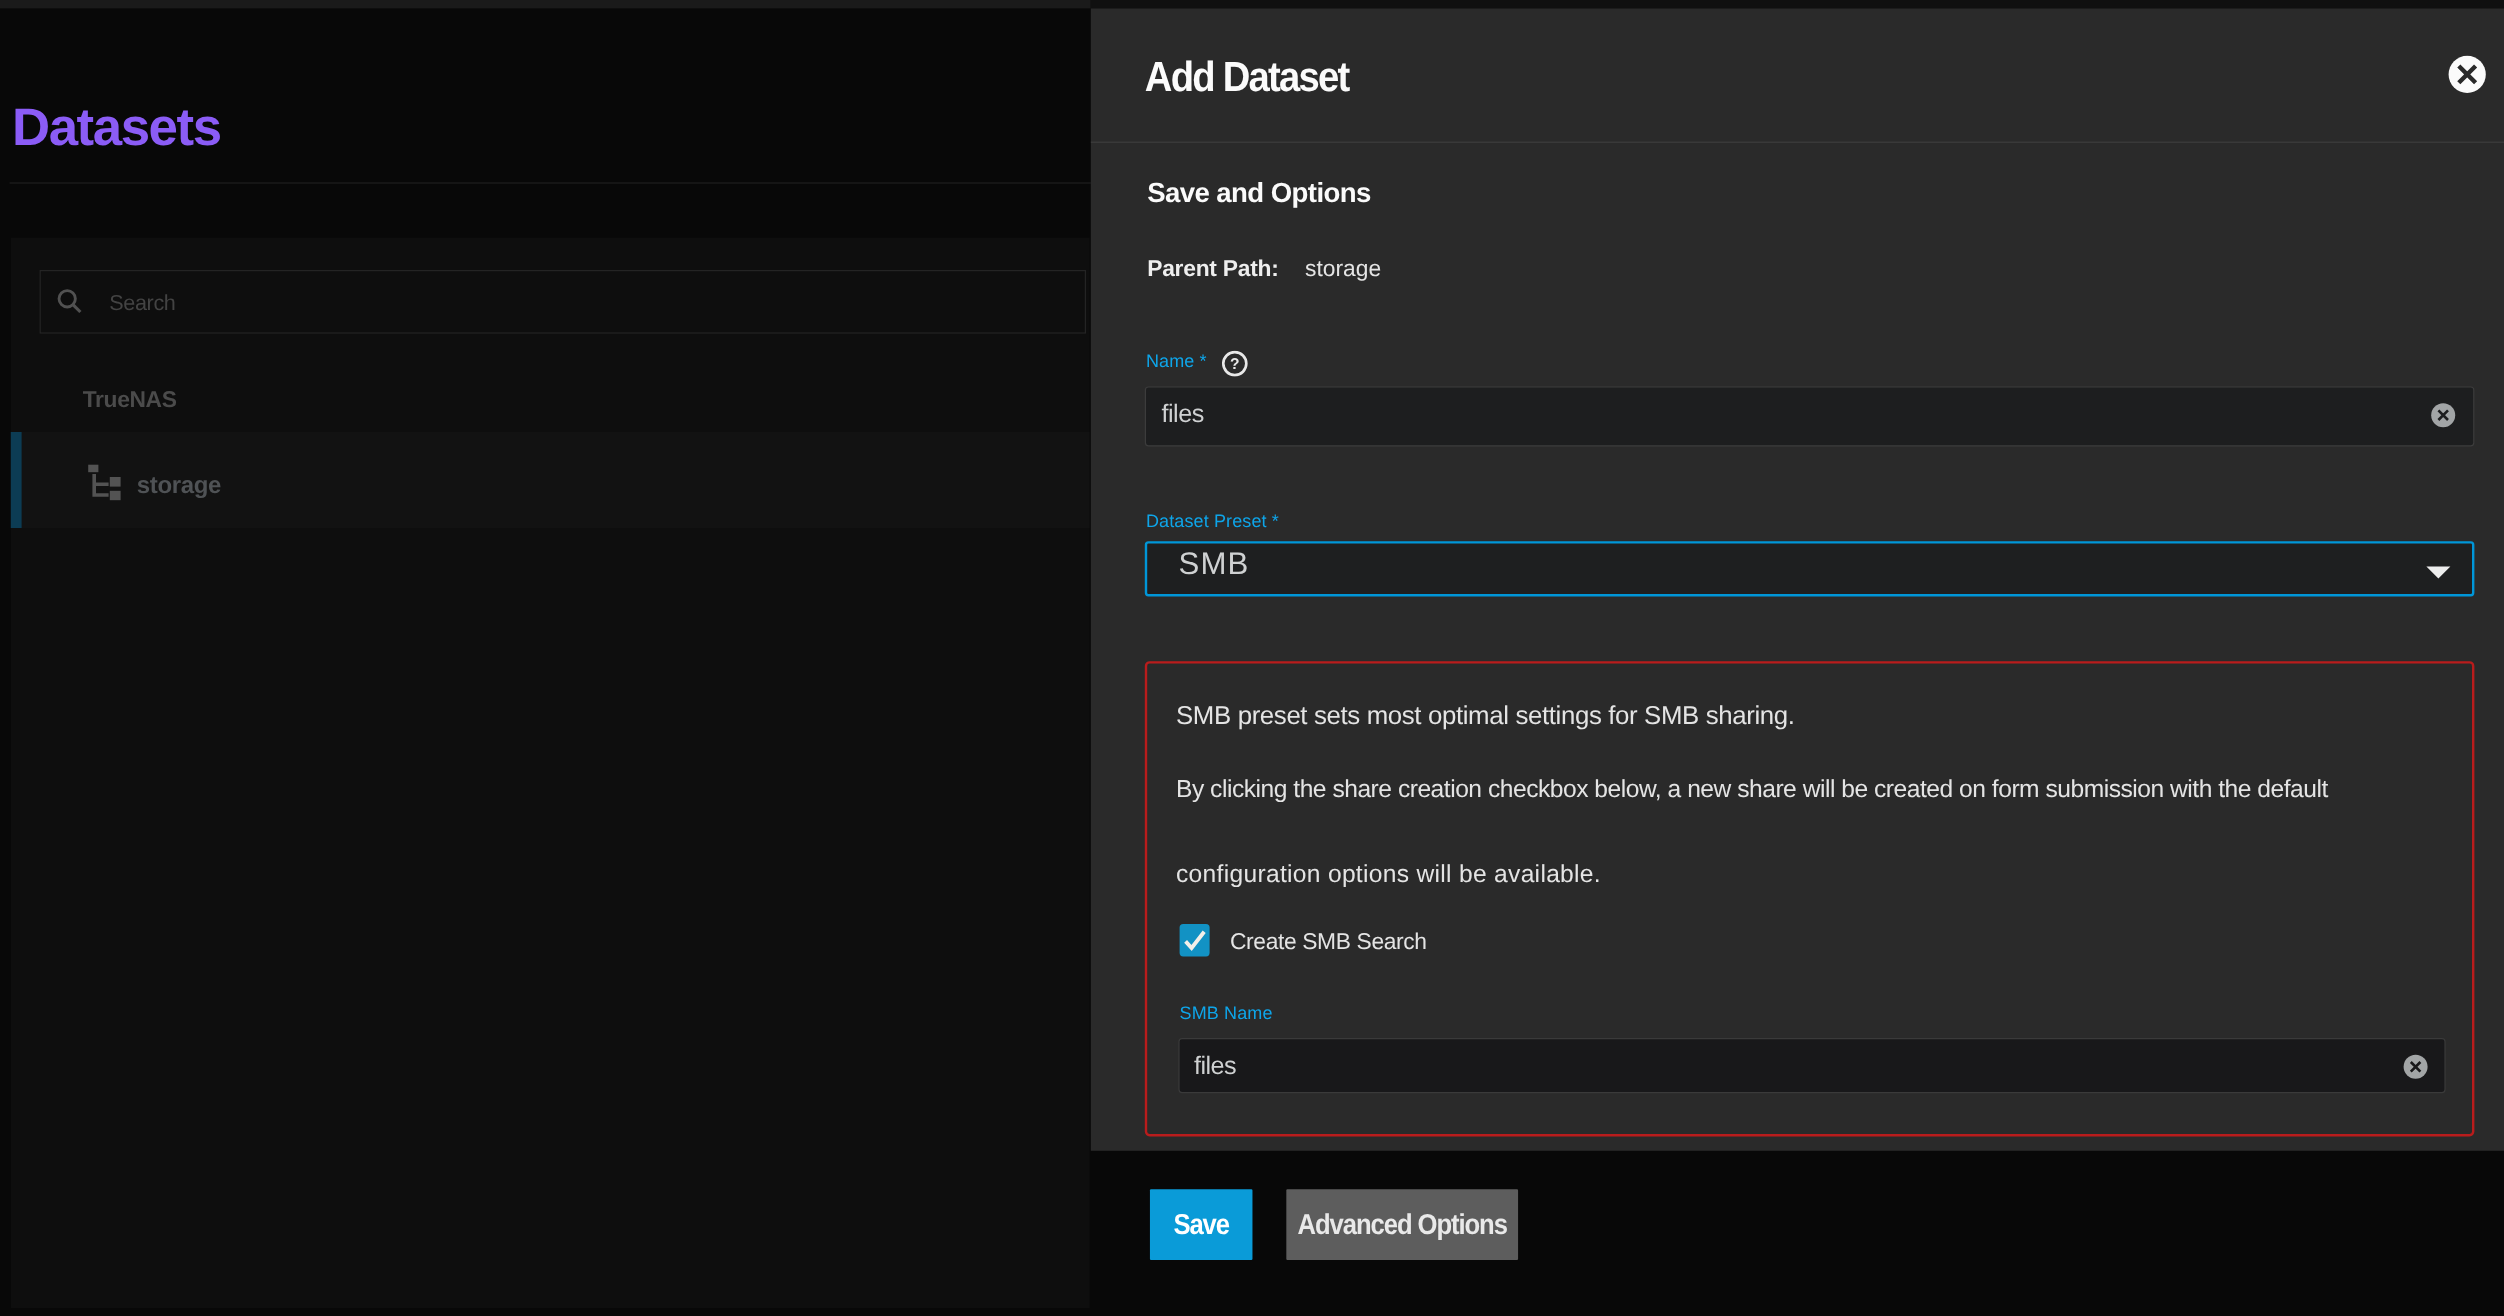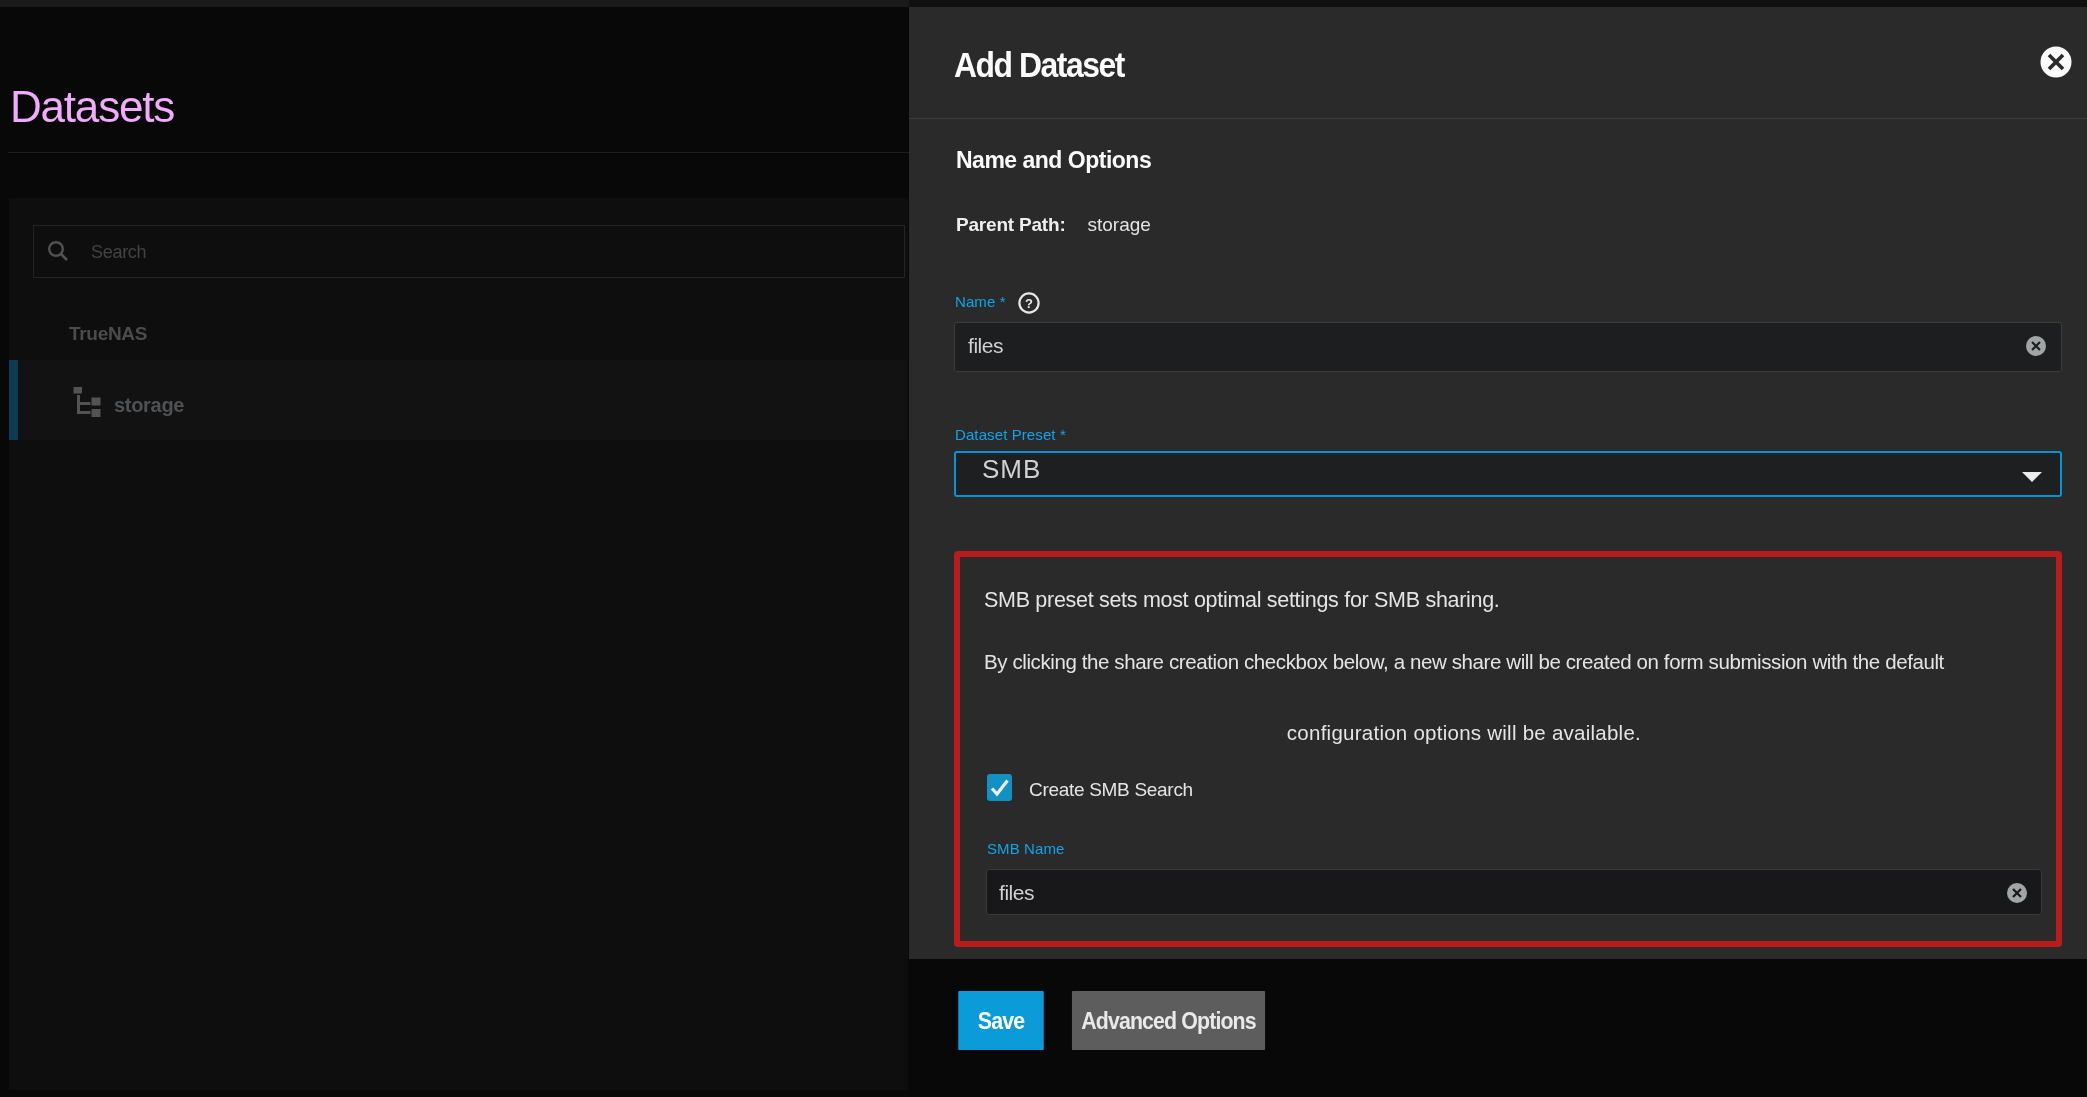--- a/index.html
+++ b/index.html
@@ -2,21 +2,21 @@
 <html><head>
 <meta charset="utf-8">
 <style>
 * { margin:0; padding:0; box-sizing:border-box; }
 html,body { width:2087px; height:1097px; background:#080808; font-family:"Liberation Sans", sans-serif; overflow:hidden; }
 .abs { position:absolute; }
 #stage { position:relative; width:2087px; height:1097px; }
 
 
 #topstrip { left:0; top:0; width:909px; height:7px; background:#1a1a1a; }
-#lefthead { left:10px; top:85px; font-size:44px; font-weight:normal; letter-spacing:-1.2px; color:#f0abfc; line-height:44px; }
+#lefthead { left:10px; top:85px; font-size:44px; font-weight:bold; letter-spacing:-1.2px; color:#8b5cf6; line-height:44px; }
 #leftdiv { left:8px; top:152px; width:901px; height:1px; background:#1f1f1f; }
 #leftcard { left:9px; top:198px; width:899px; height:892px; background:#0e0e0e; }
 #searchbox { left:33px; top:225px; width:872px; height:53px; border:1px solid #242424; }
 #searchtxt { left:91px; top:242px; font-size:18px; letter-spacing:-0.3px; color:#434343; line-height:20px;text-align:center; }
 #thead { left:69px; top:324px; font-size:19px; font-weight:bold; letter-spacing:-0.3px; color:#4b4b4b; line-height:19px; }
 #row { left:9px; top:360px; width:899px; height:80px; background:#121212; }
 #rowstrip { left:0; top:0; width:9px; height:80px; background:#0c3c54; }
 #rowtxt { left:105px; top:35px; font-size:20px; font-weight:bold; letter-spacing:-0.3px; color:#4f5255; line-height:20px; }
 
 
@@ -34,21 +34,21 @@
 #helpic { left:109px; top:285px; }
 #input1 { left:45px; top:315px; width:1108px; height:50px; background:#1d1e1f; border:1px solid #3c3c3c; border-radius:3px; }
 #input1 .itxt { left:13px; top:11px; }
 .itxt { position:absolute; font-size:21px; letter-spacing:-0.45px; color:#cfd1d2; line-height:24px; }
 .clearic { position:absolute; }
 #input1 .clearic { left:1070px; top:12px; }
 #lpreset { left:46px; top:419px; }
 #select { left:45px; top:444px; width:1108px; height:46px; background:#1e1f20; border:2px solid #0096d8; border-radius:3px; }
 #select .itxt { left:26px; top:4px; font-size:26px; letter-spacing:1px; }
 #caret { left:1065px; top:18px; }
-#card { left:45px; top:544px; width:1108px; height:396px; border:6px solid #b91c1c; border-radius:4px; background:#2a2a2a;text-align:center; }
+#card { left:45px; top:544px; width:1108px; height:396px; border:2px solid #b91c1c; border-radius:4px; background:#2a2a2a; }
 .ctxt { position:absolute; font-size:20px; letter-spacing:-0.35px; color:#e4e4e4; line-height:35px; }
 #cline1 { left:24px; top:26px; font-size:21.5px; letter-spacing:-0.3px; }
 #cpara { left:24px; top:87px; line-height:35.5px; font-size:20.5px; letter-spacing:-0.4px; }
 #checkbox { left:27px; top:217px; width:25px; height:27px; background:#1292c4; border-radius:3px; }
 #cblabel { left:69px; top:222px; font-size:19px; letter-spacing:-0.3px; color:#e4e4e4; line-height:21px; position:absolute; }
 #lsmb { left:27px; top:283px; }
 #input2 { left:26px; top:312px; width:1056px; height:46px; background:#18181a; border:1px solid #3a3a3a; border-radius:3px; }
 #input2 .itxt { left:12px; top:11px; }
 #input2 .clearic { left:1019px; top:12px; }
 .btn { position:absolute; font-size:24px; font-weight:bold; letter-spacing:-1px; color:#ffffff; text-align:center; transform:scaleX(0.89); transform-origin:center center; }
@@ -82,21 +82,21 @@
   </div>
 
   <div class="abs" id="ptophide"></div>
   <div class="abs" id="panel">
     <div class="abs" id="ptitle">Add Dataset</div>
     <svg class="abs" id="pclose" width="32" height="32" viewBox="0 0 32 32">
       <circle cx="16" cy="16" r="15.5" fill="#fbfbfb"></circle>
       <path d="M9 9 L23 23 M23 9 L9 23" stroke="#2a2a2a" stroke-width="3.7"></path>
     </svg>
     <div class="abs" id="pdiv"></div>
-    <div class="abs" id="psect">Name and Options</div>
+    <div class="abs" id="psect">Save and Options</div>
     <div class="abs" id="pparent"><b>Parent Path:</b><span>storage</span></div>
     <div class="abs flabel" id="lname">Name *</div>
     <svg class="abs" id="helpic" width="22" height="22" viewBox="0 0 22 22">
       <circle cx="11" cy="11" r="9.6" fill="none" stroke="#e8e8e8" stroke-width="2.2"></circle>
       <text x="11" y="15.6" text-anchor="middle" font-family="Liberation Sans" font-size="13" font-weight="bold" fill="#e8e8e8">?</text>
     </svg>
     <div class="abs" id="input1">
       <div class="itxt">files</div>
       <svg class="clearic" width="22" height="22" viewBox="0 0 22 22">
         <circle cx="11" cy="11" r="10" fill="#a2a5a6"></circle>

